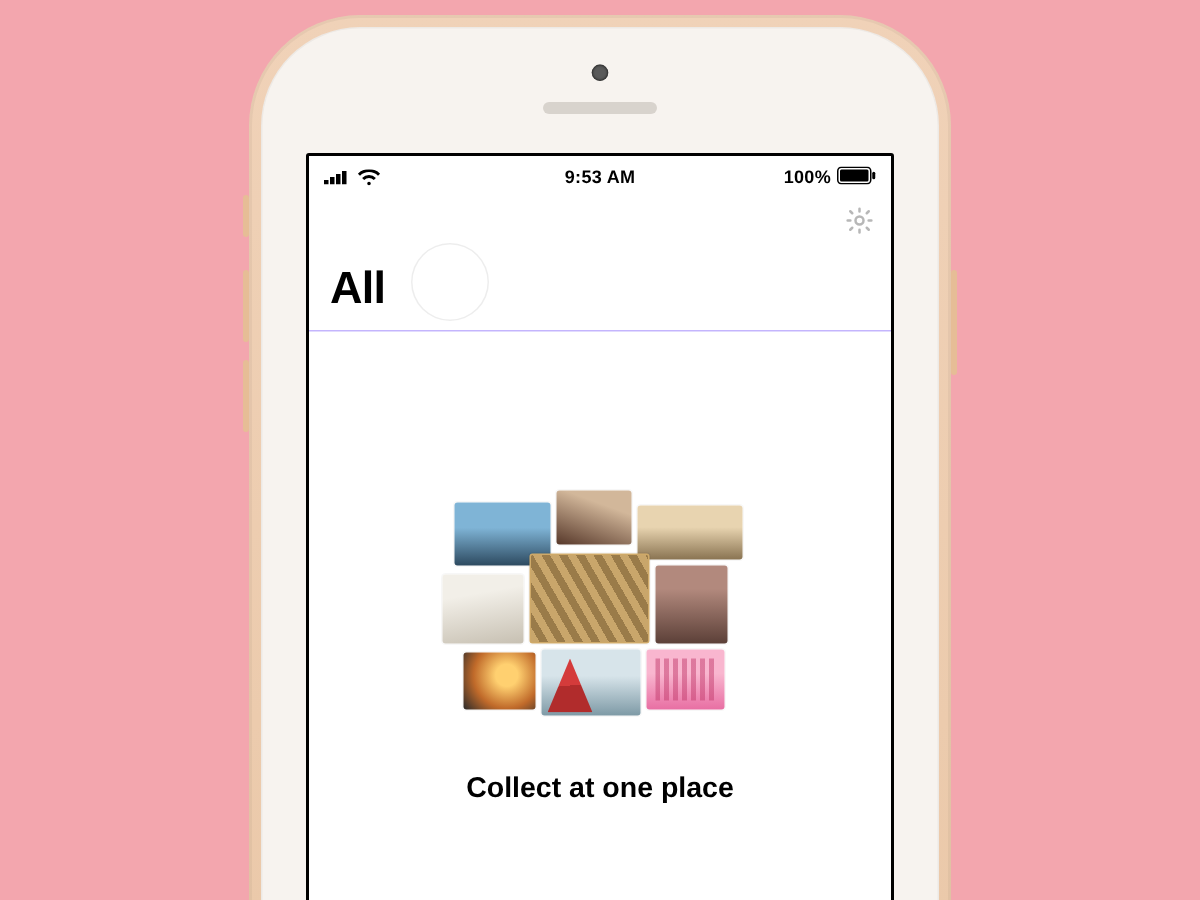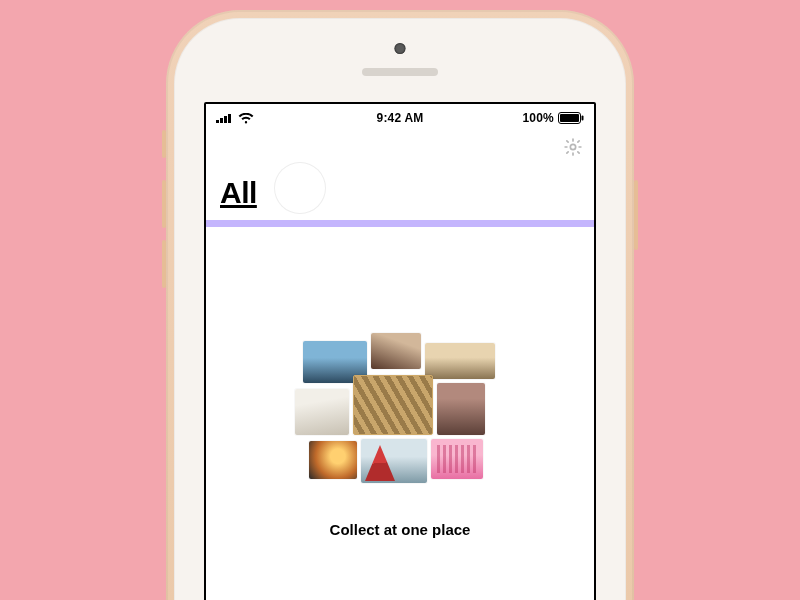--- a/index.html
+++ b/index.html
@@ -54,34 +54,33 @@
     overflow: hidden;
   }
 
   
   .status-bar {
     height: 28px;
     display: flex; align-items: center; justify-content: space-between;
     padding: 0 10px;
     font-size: 12px; font-weight: 600; letter-spacing: 0.2px;
   }
-  .status-left, .status-right { display: flex; align-items: center; gap: 4px; }
+  .status-left, .status-right { display: flex; gap: 4px; }
   .status-center { position: absolute; left: 50%; transform: translateX(-50%); }
 
   
   .settings-row { height: 30px; display: flex; justify-content: flex-end; align-items: center; padding-right: 10px; }
   .gear-btn { width: 22px; height: 22px; display:flex; align-items:center; justify-content:center; cursor:pointer; border:none; background:none; }
 
   
   .tabs-row {
     padding: 14px 14px 10px 14px;
     display: flex; align-items: flex-end; gap: 14px;
-    border-bottom: 7px solid #c4b5fd;
+    border-bottom: 1px solid #c4b5fd;
     position: relative;
-    text-decoration: underline;
   }
   .tab {
     font-size: 30px; font-weight: 800; letter-spacing: -0.5px;
     color: #c0c0c0; cursor: pointer; user-select: none;
   }
   .tab.active { color: #000; }
   .touch-ring {
     position: absolute;
     width: 52px; height: 52px; border-radius: 50%;
     border: 1px solid rgba(0,0,0,0.07);
@@ -111,21 +110,21 @@
   .t6 { left: 142px;top: 50px; width: 48px; height: 52px; background: linear-gradient(180deg,#b2897d 30%,#5c4038 100%); }
   .t7 { left: 14px; top: 108px;width: 48px; height: 38px; background: radial-gradient(circle at 60% 40%,#ffd070 0 20%,#c06a2a 60%,#2a2a2a 100%); }
   .t8 { left: 66px; top: 106px;width: 66px; height: 44px; background: linear-gradient(180deg,#d7e4ea 40%,#7e9aa6 100%); position:absolute; }
   .t8::after { content:""; position:absolute; left:4px; top:6px; width:30px; height:36px;
     background: linear-gradient(175deg,#d43b3b 0 50%,#b12c2c 50% 100%);
     clip-path: polygon(50% 0,100% 100%,0 100%); }
   .t9 { left: 136px;top: 106px;width: 52px; height: 40px; background: linear-gradient(180deg,#f9b6cf 40%,#e86fa3 100%); }
   .t9::after { content:""; position:absolute; left:6px; top:6px; width:40px; height:28px;
     background: repeating-linear-gradient(90deg,#c23b6c 0 3px,transparent 3px 6px); opacity:0.5; }
 
-  .empty-title { font-size: 15px; font-weight: 700; color:#000; margin-bottom: 6px; }
+  .empty-title { font-size: 19px; font-weight: 700; color:#000; margin-bottom: 6px; }
   .empty-sub   { font-size: 13px; font-weight: 400; color:#8a8a8a; }
 
   
   svg { display:block; }
 </style>
 </head>
 <body>
 
 <div class="device">
   <div class="side-btn mute"></div>
@@ -147,21 +146,21 @@
               <rect x="8" y="3" width="3" height="7" fill="#000"></rect>
               <rect x="12" y="1" width="3" height="9" fill="#000"></rect>
             </svg>
           </span>
           <span>
             <svg width="16" height="11" viewBox="0 0 16 11">
               <path d="M8 10.5a1.2 1.2 0 100-2.4 1.2 1.2 0 000 2.4zM3.4 5.6a6.6 6.6 0 019.2 0l-1.4 1.4a4.6 4.6 0 00-6.4 0L3.4 5.6zM.6 2.8a10.5 10.5 0 0114.8 0l-1.4 1.4a8.5 8.5 0 00-12 0L.6 2.8z" fill="#000"></path>
             </svg>
           </span>
         </div>
-        <div class="status-center">9:42 AM</div>
+        <div class="status-center">9:53 AM</div>
         <div class="status-right">
           <span>100%</span>
           <span>
             <svg width="26" height="12" viewBox="0 0 26 12">
               <rect x="0.5" y="0.5" width="22" height="11" rx="2.5" fill="none" stroke="#000"></rect>
               <rect x="2" y="2" width="19" height="8" rx="1" fill="#000"></rect>
               <rect x="23.5" y="3.5" width="2" height="5" rx="1" fill="#000"></rect>
             </svg>
           </span>
         </div>

